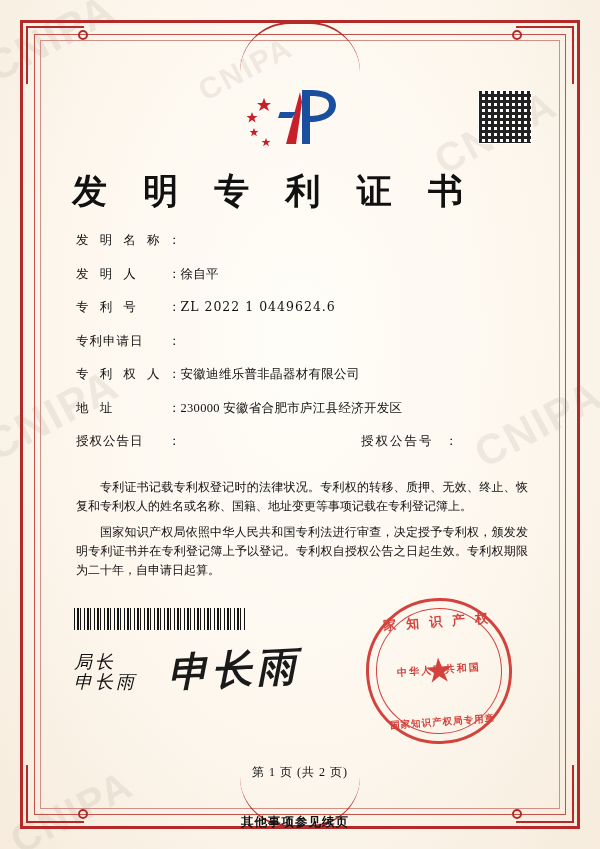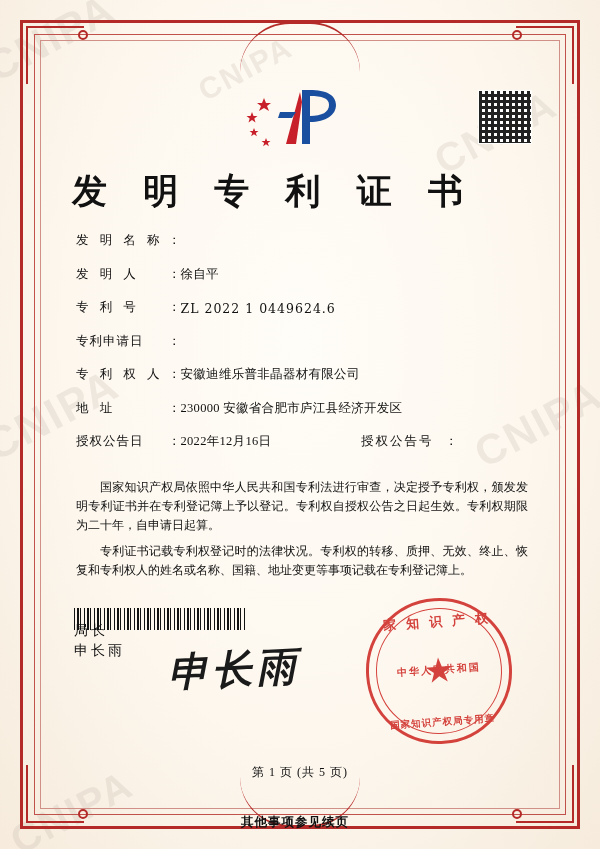--- a/index.html
+++ b/index.html
@@ -129,21 +129,21 @@
   .fields {
     position: absolute;
     left: 16px;
     right: 10px;
     top: 172px;
     font-size: 12.5px;
     color: #111;
   }
   .field-row {
     display: flex;
-    align-items: flex-end;
+    align-items: flex-start;
     margin-bottom: 16.5px;
   }
   .f-label {
     width: 92px;
     flex: 0 0 92px;
     letter-spacing: 4px;
     white-space: nowrap;
   }
   .f-label.wide { letter-spacing: 1px; }
   .f-colon {
@@ -186,25 +186,26 @@
     width: 172px;
     height: 22px;
     background-image: repeating-linear-gradient(90deg,
       #111 0 1px, transparent 1px 3px,
       #111 3px 5px, transparent 5px 6px,
       #111 6px 7px, transparent 7px 10px);
   }
   .signature-block {
     position: absolute;
     left: 14px;
-    top: 561px;
-    font-size: 14px;
+    top: 592px;
+    font-size: 18px;
     letter-spacing: 3px;
     line-height: 20px;
     color: #111;
+    font-style: italic;
   }
   .handwriting {
     position: absolute;
     left: 108px;
     top: 582px;
     font-size: 40px;
     font-family: "DejaVu Serif", serif;
     font-style: italic;
     font-weight: bold;
     color: #1a1a1a;
@@ -369,51 +370,50 @@
       <div class="field-row">
         <div class="f-label">地 址</div>
         <div class="f-colon">：</div>
         <div class="f-value">230000 安徽省合肥市庐江县经济开发区</div>
       </div>
 
       <div class="row-split">
         <div class="split-left">
           <div class="f-label wide">授权公告日</div>
           <div class="f-colon">：</div>
-          <div class="f-value">2022年12月16日</div>
         </div>
         <div class="split-right">
           <div class="f-label">授权公告号</div>
           <div class="f-colon">：</div>
         </div>
       </div>
 
     </div>
 
     <div class="paras">
+      <p>专利证书记载专利权登记时的法律状况。专利权的转移、质押、无效、终止、恢复和专利权人的姓名或名称、国籍、地址变更等事项记载在专利登记簿上。</p>
       <p>国家知识产权局依照中华人民共和国专利法进行审查，决定授予专利权，颁发发明专利证书并在专利登记簿上予以登记。专利权自授权公告之日起生效。专利权期限为二十年，自申请日起算。</p>
-      <p>专利证书记载专利权登记时的法律状况。专利权的转移、质押、无效、终止、恢复和专利权人的姓名或名称、国籍、地址变更等事项记载在专利登记簿上。</p>
     </div>
 
     <div class="barcode"></div>
 
     <div class="signature-block">
       <div>局长</div>
       <div>申长雨</div>
     </div>
 
     <div class="handwriting">申长雨</div>
 
     <div class="seal">
       <div class="seal-inner"></div>
       <div class="seal-top-text">家知识产权</div>
       <div class="seal-star">★</div>
       <div class="seal-mid-text">中华人民共和国</div>
       <div class="seal-bottom-text">国家知识产权局专用章</div>
     </div>
 
-    <div class="page-no">第 1 页 (共 5 页)</div>
+    <div class="page-no">第 1 页 (共 2 页)</div>
 
   </div>
 
   <div class="footer-note">其他事项参见续页</div>
 
 </div>
 
 </body></html>

